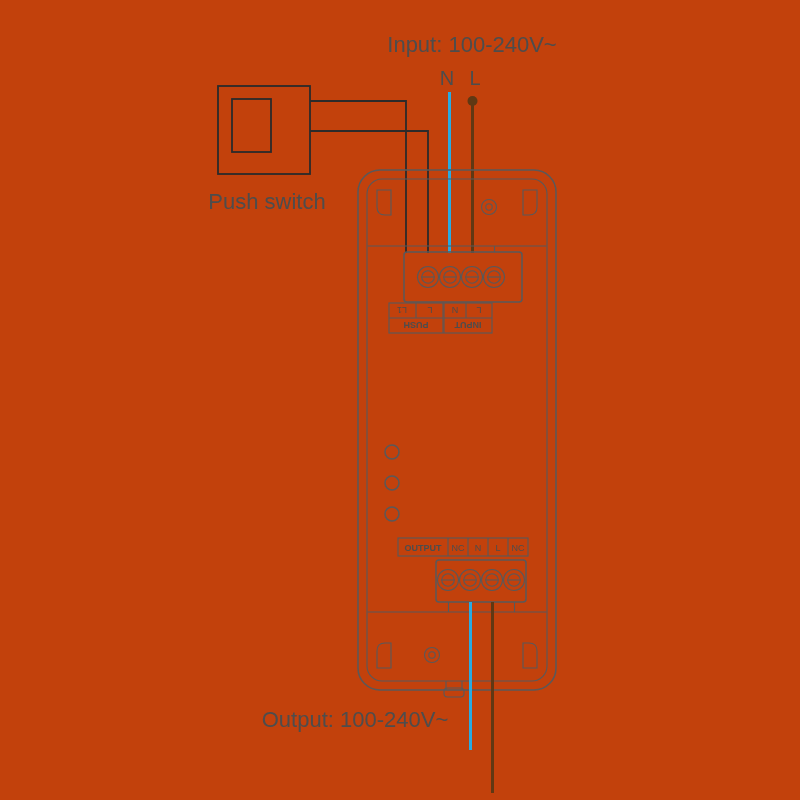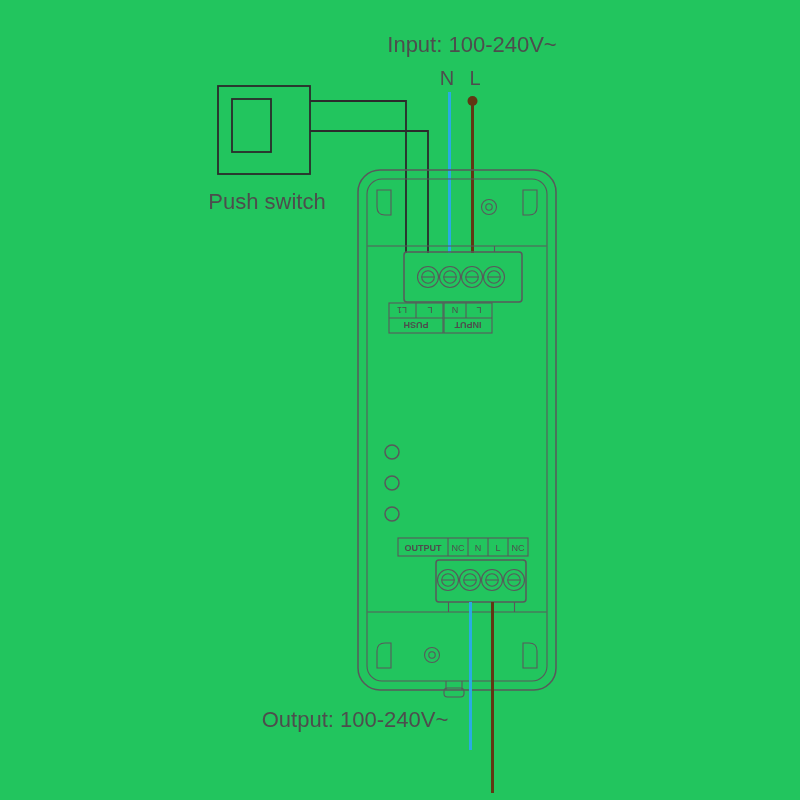--- a/index.html
+++ b/index.html
@@ -1,16 +1,16 @@
 <!DOCTYPE html>
 <html><head>
 <meta charset="utf-8">
 <style>
   html,body{margin:0;padding:0;background:#ffffff;}
-  .canvas{position:relative;width:800px;height:800px;background:#22c55e;overflow:hidden;
+  .canvas{position:relative;width:800px;height:800px;background:#c2410c;overflow:hidden;
           font-family:"Liberation Sans", sans-serif;}
   svg{display:block;}
   .t-main{font-family:"Liberation Sans",sans-serif;font-size:22px;fill:#4d4d4d;}
   .t-wire{font-family:"Liberation Sans",sans-serif;font-size:20px;fill:#4d4d4d;}
   .t-tiny{font-family:"Liberation Sans",sans-serif;font-size:9px;fill:#4d4d4d;}
   .t-tiny-b{font-family:"Liberation Sans",sans-serif;font-size:9px;font-weight:bold;fill:#4d4d4d;}
   .ln-dev{fill:none;stroke:#58595b;stroke-width:1.5;}
   .ln-dev-thin{fill:none;stroke:#58595b;stroke-width:1.1;}
   .ln-blk{fill:none;stroke:#2b2b2b;stroke-width:1.8;}
   .wire{fill:none;stroke-width:3;}

